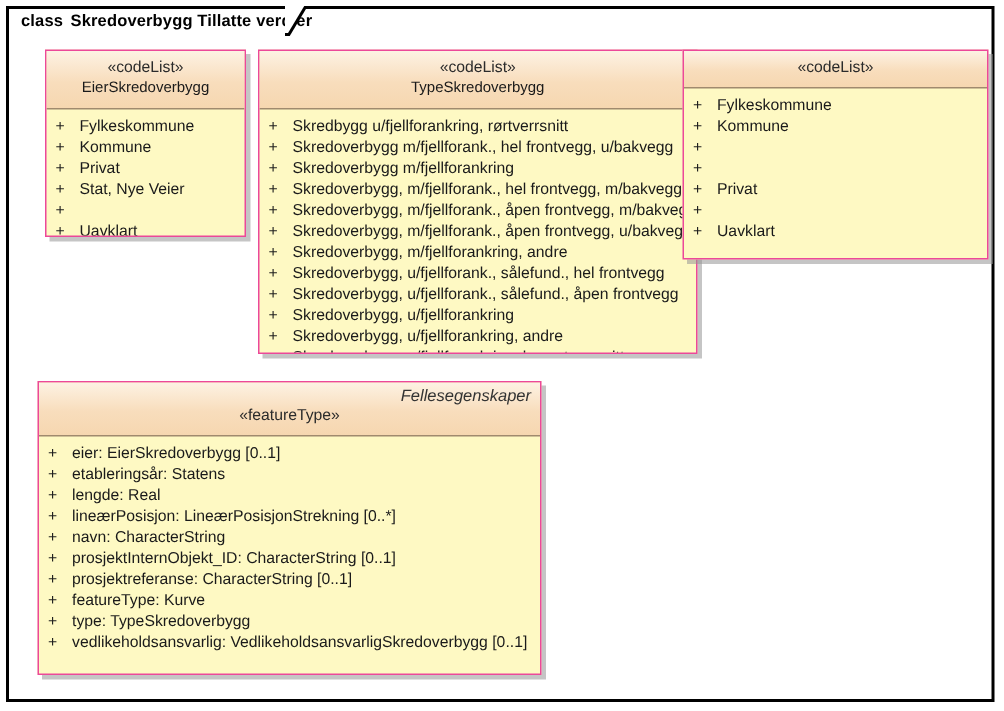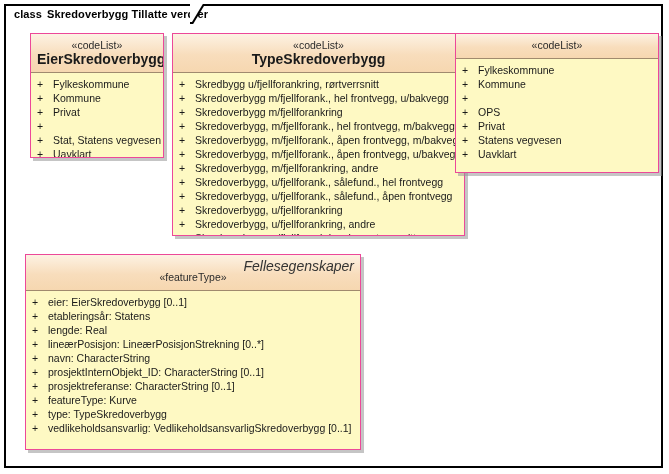--- a/index.html
+++ b/index.html
@@ -79,31 +79,31 @@
     box-sizing: border-box;
     position: relative;
   }
   .stereotype {
     font-size: 10.5px;
     color: #2b2b2b;
     line-height: 13px;
     white-space: nowrap;
   }
   .classname {
-    font-size: 14px;
-    font-weight: bold;
+    font-size: 10px;
+    font-weight: normal;
     color: #1a1a1a;
     line-height: 14px;
     white-space: nowrap;
   }
   .pkg-label {
     position: absolute;
     right: 6px;
     top: 3px;
-    font-size: 14px;
+    font-size: 11px;
     font-style: italic;
     color: #333333;
     white-space: nowrap;
   }
   .uml-body {
     padding: 4px 0 4px 0;
   }
   .feature-row {
     display: flex;
     align-items: flex-start;
@@ -174,24 +174,24 @@
     <div class="feature-row">
       <span class="vis">+</span>
       <span class="ftext">Kommune</span>
     </div>
     <div class="feature-row">
       <span class="vis">+</span>
       <span class="ftext">Privat</span>
     </div>
     <div class="feature-row">
       <span class="vis">+</span>
-    </div>
-    <div class="feature-row">
-      <span class="vis">+</span>
-      <span class="ftext">Stat, Statens vegvesen</span>
+      <span class="ftext">Stat, Nye Veier</span>
+    </div>
+    <div class="feature-row">
+      <span class="vis">+</span>
     </div>
     <div class="feature-row">
       <span class="vis">+</span>
       <span class="ftext">Uavklart</span>
     </div>
   </div>
 </div>
 
 <div class="uml-box" id="box-type">
   <div class="uml-header">
@@ -261,29 +261,27 @@
     </div>
     <div class="feature-row">
       <span class="vis">+</span>
       <span class="ftext">Kommune</span>
     </div>
     <div class="feature-row">
       <span class="vis">+</span>
     </div>
     <div class="feature-row">
       <span class="vis">+</span>
-      <span class="ftext">OPS</span>
     </div>
     <div class="feature-row">
       <span class="vis">+</span>
       <span class="ftext">Privat</span>
     </div>
     <div class="feature-row">
       <span class="vis">+</span>
-      <span class="ftext">Statens vegvesen</span>
     </div>
     <div class="feature-row">
       <span class="vis">+</span>
       <span class="ftext">Uavklart</span>
     </div>
   </div>
 </div>
 
 <div class="uml-box" id="box-skredoverbygg">
   <div class="uml-header">

